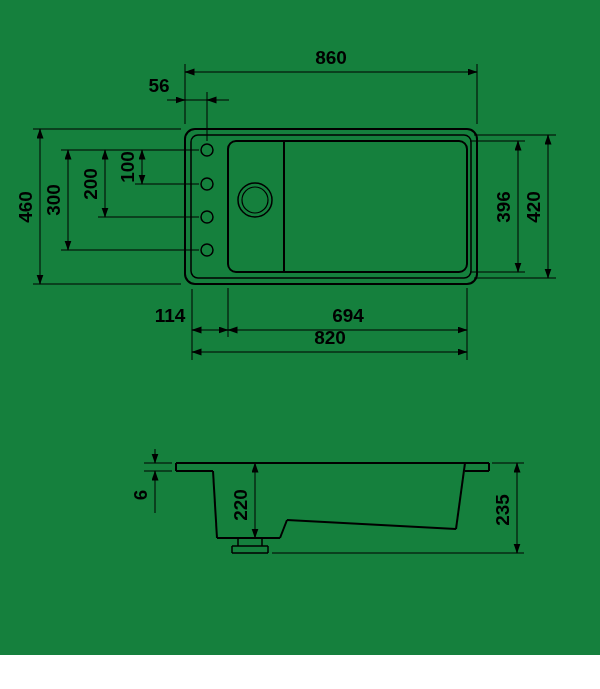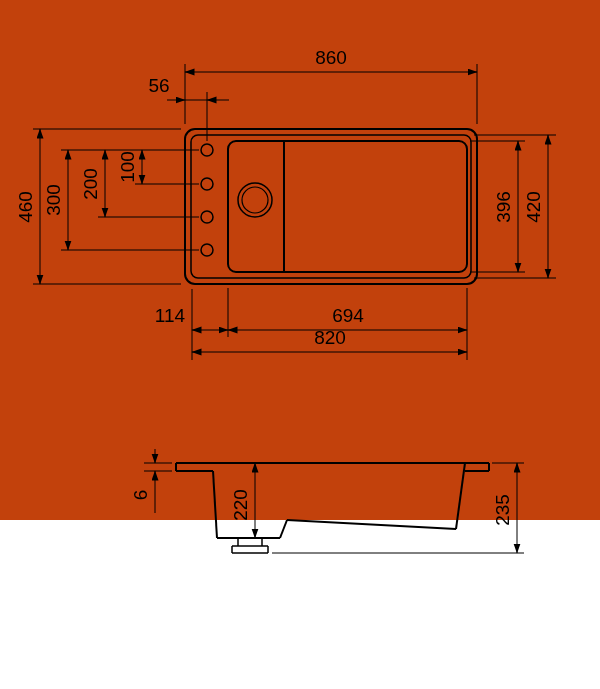--- a/index.html
+++ b/index.html
@@ -5,22 +5,23 @@
   html, body {
     margin: 0;
     padding: 0;
     background: #ffffff;
     width: 600px;
     height: 689px;
     font-family: "Liberation Sans", sans-serif;
   }
   .drawing-wrap {
     width: 600px;
-    height: 520px;
-    background: #c2410c;
+    height: 655px;
+    background: #15803d;
+    font-weight: bold;
   }
   svg { display: block; }
   .obj  { stroke: #000; stroke-width: 2;   fill: none; stroke-linejoin: round; }
   .obj-m{ stroke: #000; stroke-width: 1.5; fill: none; stroke-linejoin: round; }
   .obj-t{ stroke: #000; stroke-width: 1.2; fill: none; }
   .dim  { stroke: #000; stroke-width: 1;   fill: none; }
   .dim-label {
     font-family: "Liberation Sans", sans-serif;
     font-size: 19px;
     fill: #000;

